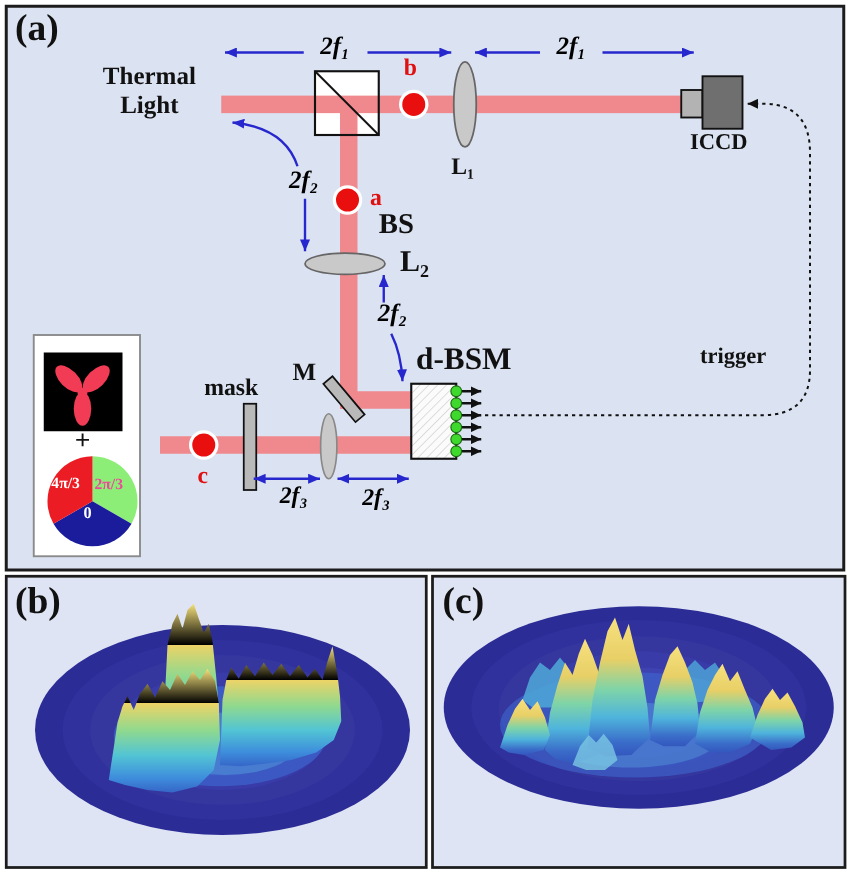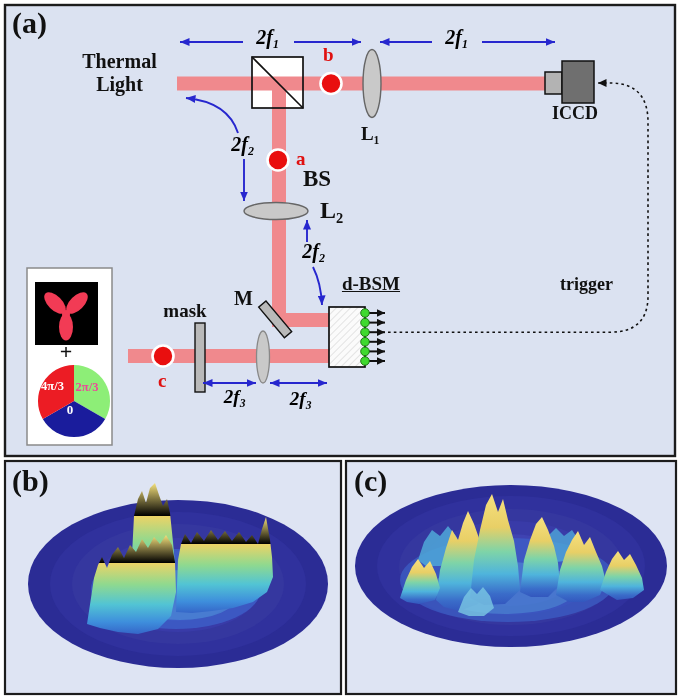--- a/index.html
+++ b/index.html
@@ -181,21 +181,21 @@
 <div class="txt" style="left:303px;top:122px;font-size:23px;margin-top:44px;">BS</div>
 <div class="txt" style="left:361px;top:124px;font-size:19px;">L₁</div>
 <div class="txt ctr" style="left:542px;top:104px;width:66px;font-size:18px;">ICCD</div>
 
 <div class="txt blue ctr" style="left:213px;top:133px;width:60px;font-size:20px;">2f₂</div>
 <div class="txt red" style="left:296px;top:149px;font-size:19px;">a</div>
 <div class="txt" style="left:320px;top:197px;font-size:24px;">L₂</div>
 <div class="txt blue ctr" style="left:284px;top:240px;width:60px;font-size:20px;">2f₂</div>
 
 <div class="txt" style="left:234px;top:287px;font-size:20px;">M</div>
-<div class="txt ctr" style="left:331px;top:274px;width:80px;font-size:19px;text-decoration:underline;">d-BSM</div>
+<div class="txt ctr" style="left:331px;top:274px;width:80px;font-size:25px;">d-BSM</div>
 <div class="txt" style="left:560px;top:275px;font-size:18px;">trigger</div>
 <div class="txt ctr" style="left:150px;top:301px;width:70px;font-size:19px;">mask</div>
 <div class="txt red" style="left:158px;top:371px;font-size:19px;">c</div>
 
 <div class="txt blue ctr" style="left:205px;top:387px;width:60px;font-size:19px;">2f₃</div>
 <div class="txt blue ctr" style="left:271px;top:389px;width:60px;font-size:19px;">2f₃</div>
 
 <div class="txt ctr" style="left:46px;top:340px;width:40px;font-size:22px;">+</div>
 <div class="txt ctr" style="left:35px;top:380px;width:35px;font-size:12.5px;color:#fff;text-align:center;">4π/3</div>
 <div class="txt ctr" style="left:69px;top:381px;width:36px;font-size:12.5px;color:#ec4899;">2π/3</div>

